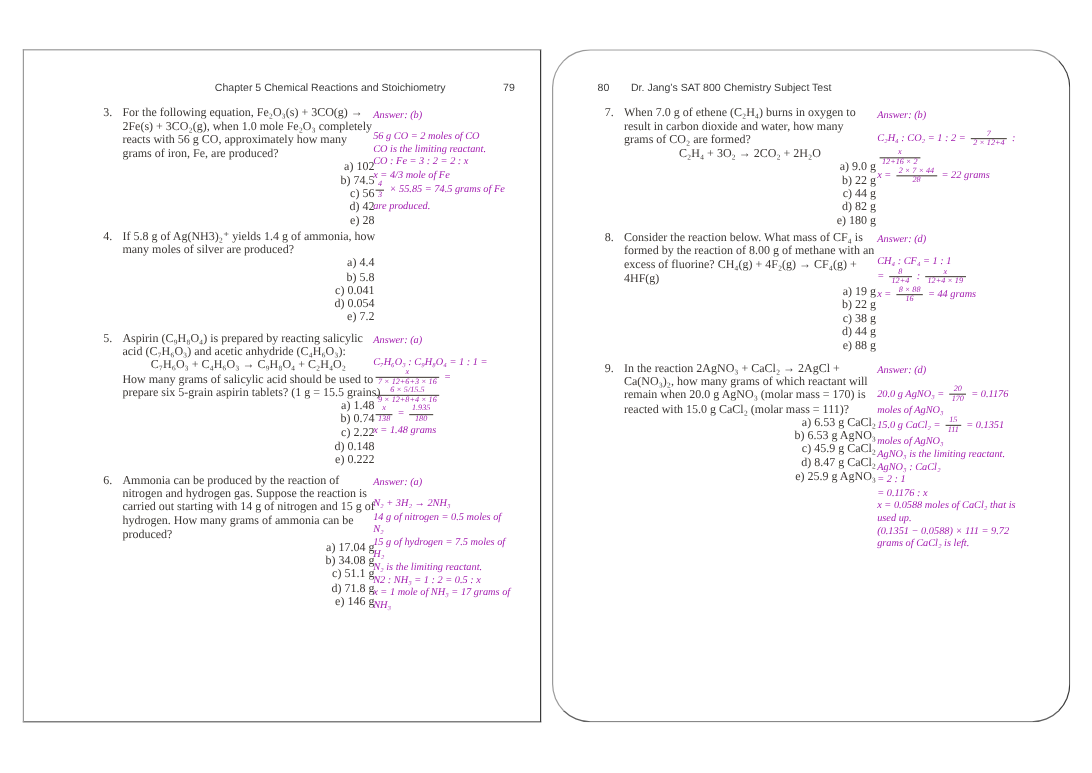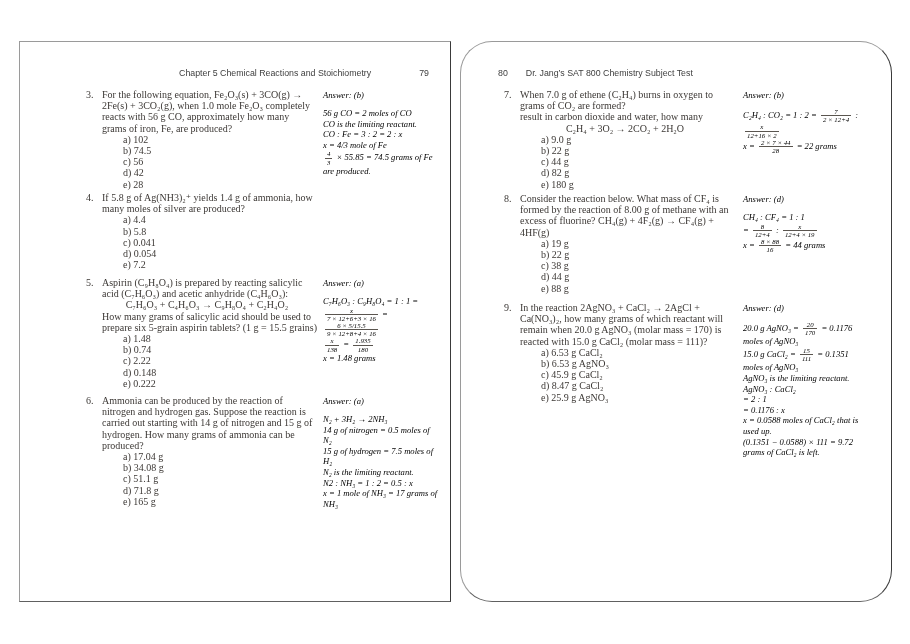--- a/index.html
+++ b/index.html
@@ -28,23 +28,23 @@
 
   .questions{position:absolute;inset:0;}
   .q-block{position:absolute;left:0;width:100%;color:#3c3835;}
   .q-row{display:flex;}
   .page-left .q-row{margin-left:66px;}
   .page-right .q-row{margin-left:43px;}
   .q-num{width:16px;flex:none;font-size:10px;line-height:11.2px;}
   .q-body{width:210px;flex:none;font-size:10px;line-height:11.2px;}
   .q-line{white-space:nowrap;}
   .q-eq{text-align:center;white-space:nowrap;}
-  .choice{padding-left:21px;white-space:nowrap;}
-
-  .q-answer{position:absolute;top:1px;font-style:italic;color:#000000;margin-left:12px;}
+  .choice{padding-left:21px;white-space:nowrap;text-align:right;}
+
+  .q-answer{position:absolute;top:1px;font-style:italic;color:#a21caf;}
   .page-left .q-answer{left:291px;width:140px;}
   .page-right .q-answer{left:270px;width:155px;}
   .ans-label{font-size:8.6px;margin-bottom:8px;}
   .sol{font-size:8.6px;line-height:10.6px;}
   .sol-line{min-height:10.6px;}
 
   .frac{
     display:inline-flex;flex-direction:column;text-align:center;
     vertical-align:middle;font-size:6.8px;line-height:7.2px;padding:0 1px;margin:0 1px;
   }
@@ -174,21 +174,21 @@
                 <div class="q-line">carried out starting with 14 g of nitrogen and 15 g of</div>
                 <div class="q-line">hydrogen. How many grams of ammonia can be</div>
                 <div class="q-line">produced?</div>
               </div>
 
         <div class="q-choices">
                 <div class="choice">a) 17.04 g</div>
                 <div class="choice">b) 34.08 g</div>
                 <div class="choice">c) 51.1 g</div>
                 <div class="choice">d) 71.8 g</div>
-                <div class="choice">e) 165 g</div>
+                <div class="choice">e) 146 g</div>
               </div>
       </div>
     </div>
     <div class="q-answer">
       <div class="ans-label">Answer: (a)</div>
       <div class="sol">
               <div class="sol-line">N₂ + 3H₂ → 2NH₃</div>
               <div class="sol-line">14 g of nitrogen = 0.5 moles of</div>
               <div class="sol-line">N₂</div>
               <div class="sol-line">15 g of hydrogen = 7.5 moles of</div>
@@ -208,22 +208,22 @@
       <span class="pg-num">80</span>
       <span class="pg-title">Dr. Jang’s SAT 800 Chemistry Subject Test</span>
     </div>
     <div class="questions">
   <div class="q-block" style="top: 47px;">
     <div class="q-row">
       <span class="q-num">7.</span>
       <div class="q-body">
         <div class="q-lines">
                 <div class="q-line">When 7.0 g of ethene (C₂H₄) burns in oxygen to</div>
+                <div class="q-line">result in carbon dioxide and water, how many</div>
                 <div class="q-line">grams of CO₂ are formed?</div>
-                <div class="q-line">result in carbon dioxide and water, how many</div>
               </div>
         <div class="q-eq">C₂H₄ + 3O₂ → 2CO₂ + 2H₂O</div>
 
         <div class="q-choices">
                 <div class="choice">a) 9.0 g</div>
                 <div class="choice">b) 22 g</div>
                 <div class="choice">c) 44 g</div>
                 <div class="choice">d) 82 g</div>
                 <div class="choice">e) 180 g</div>
               </div>

